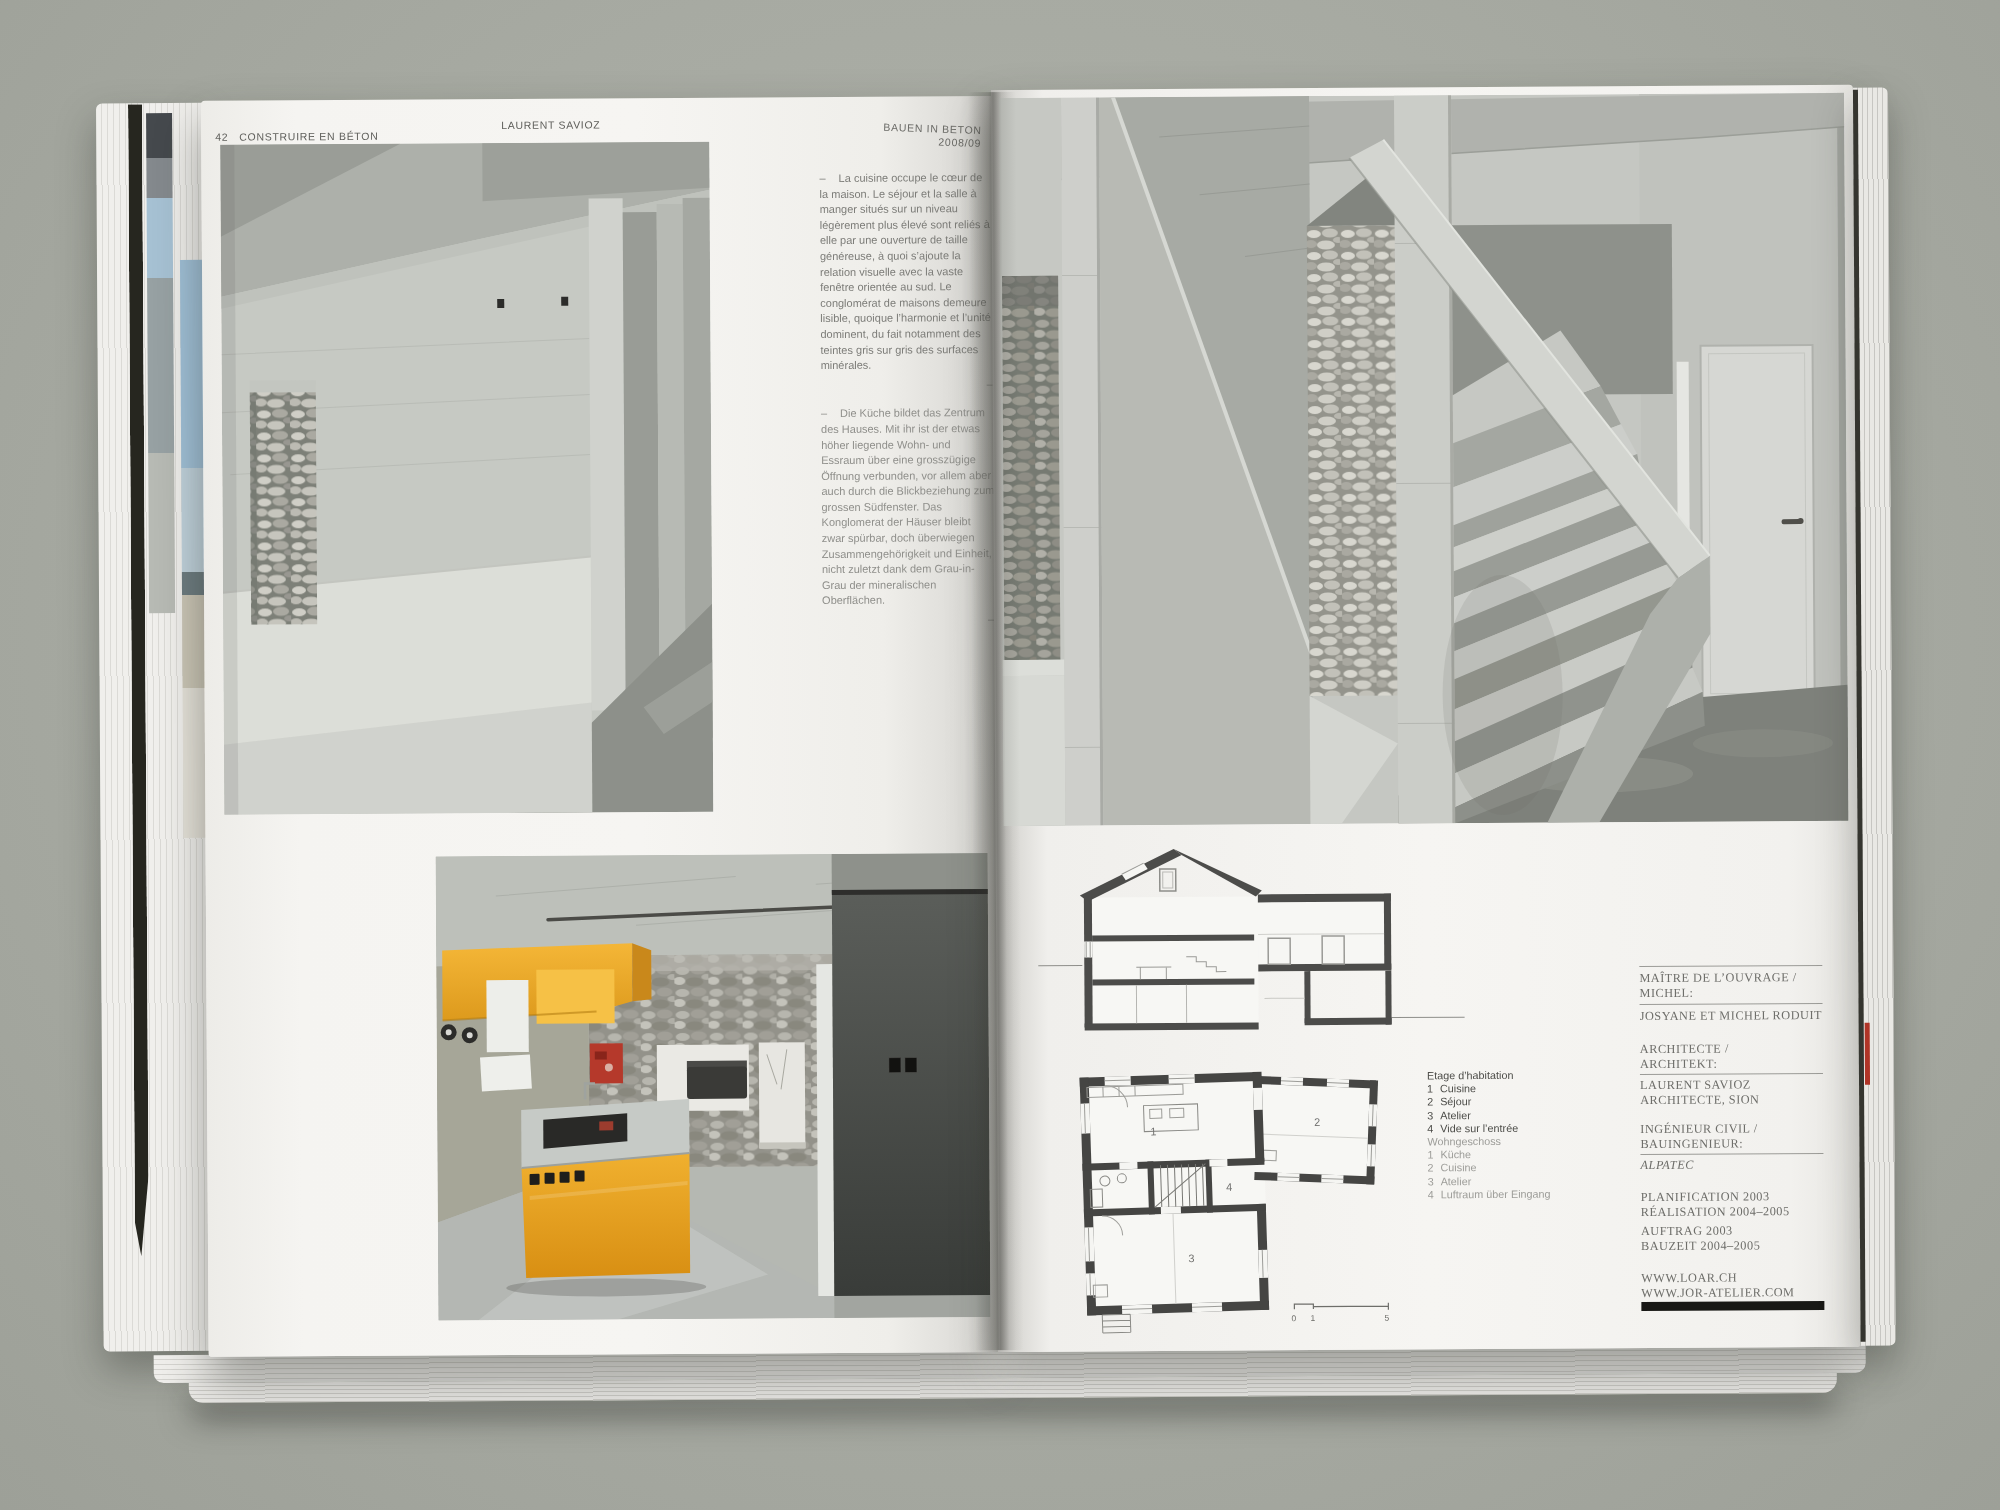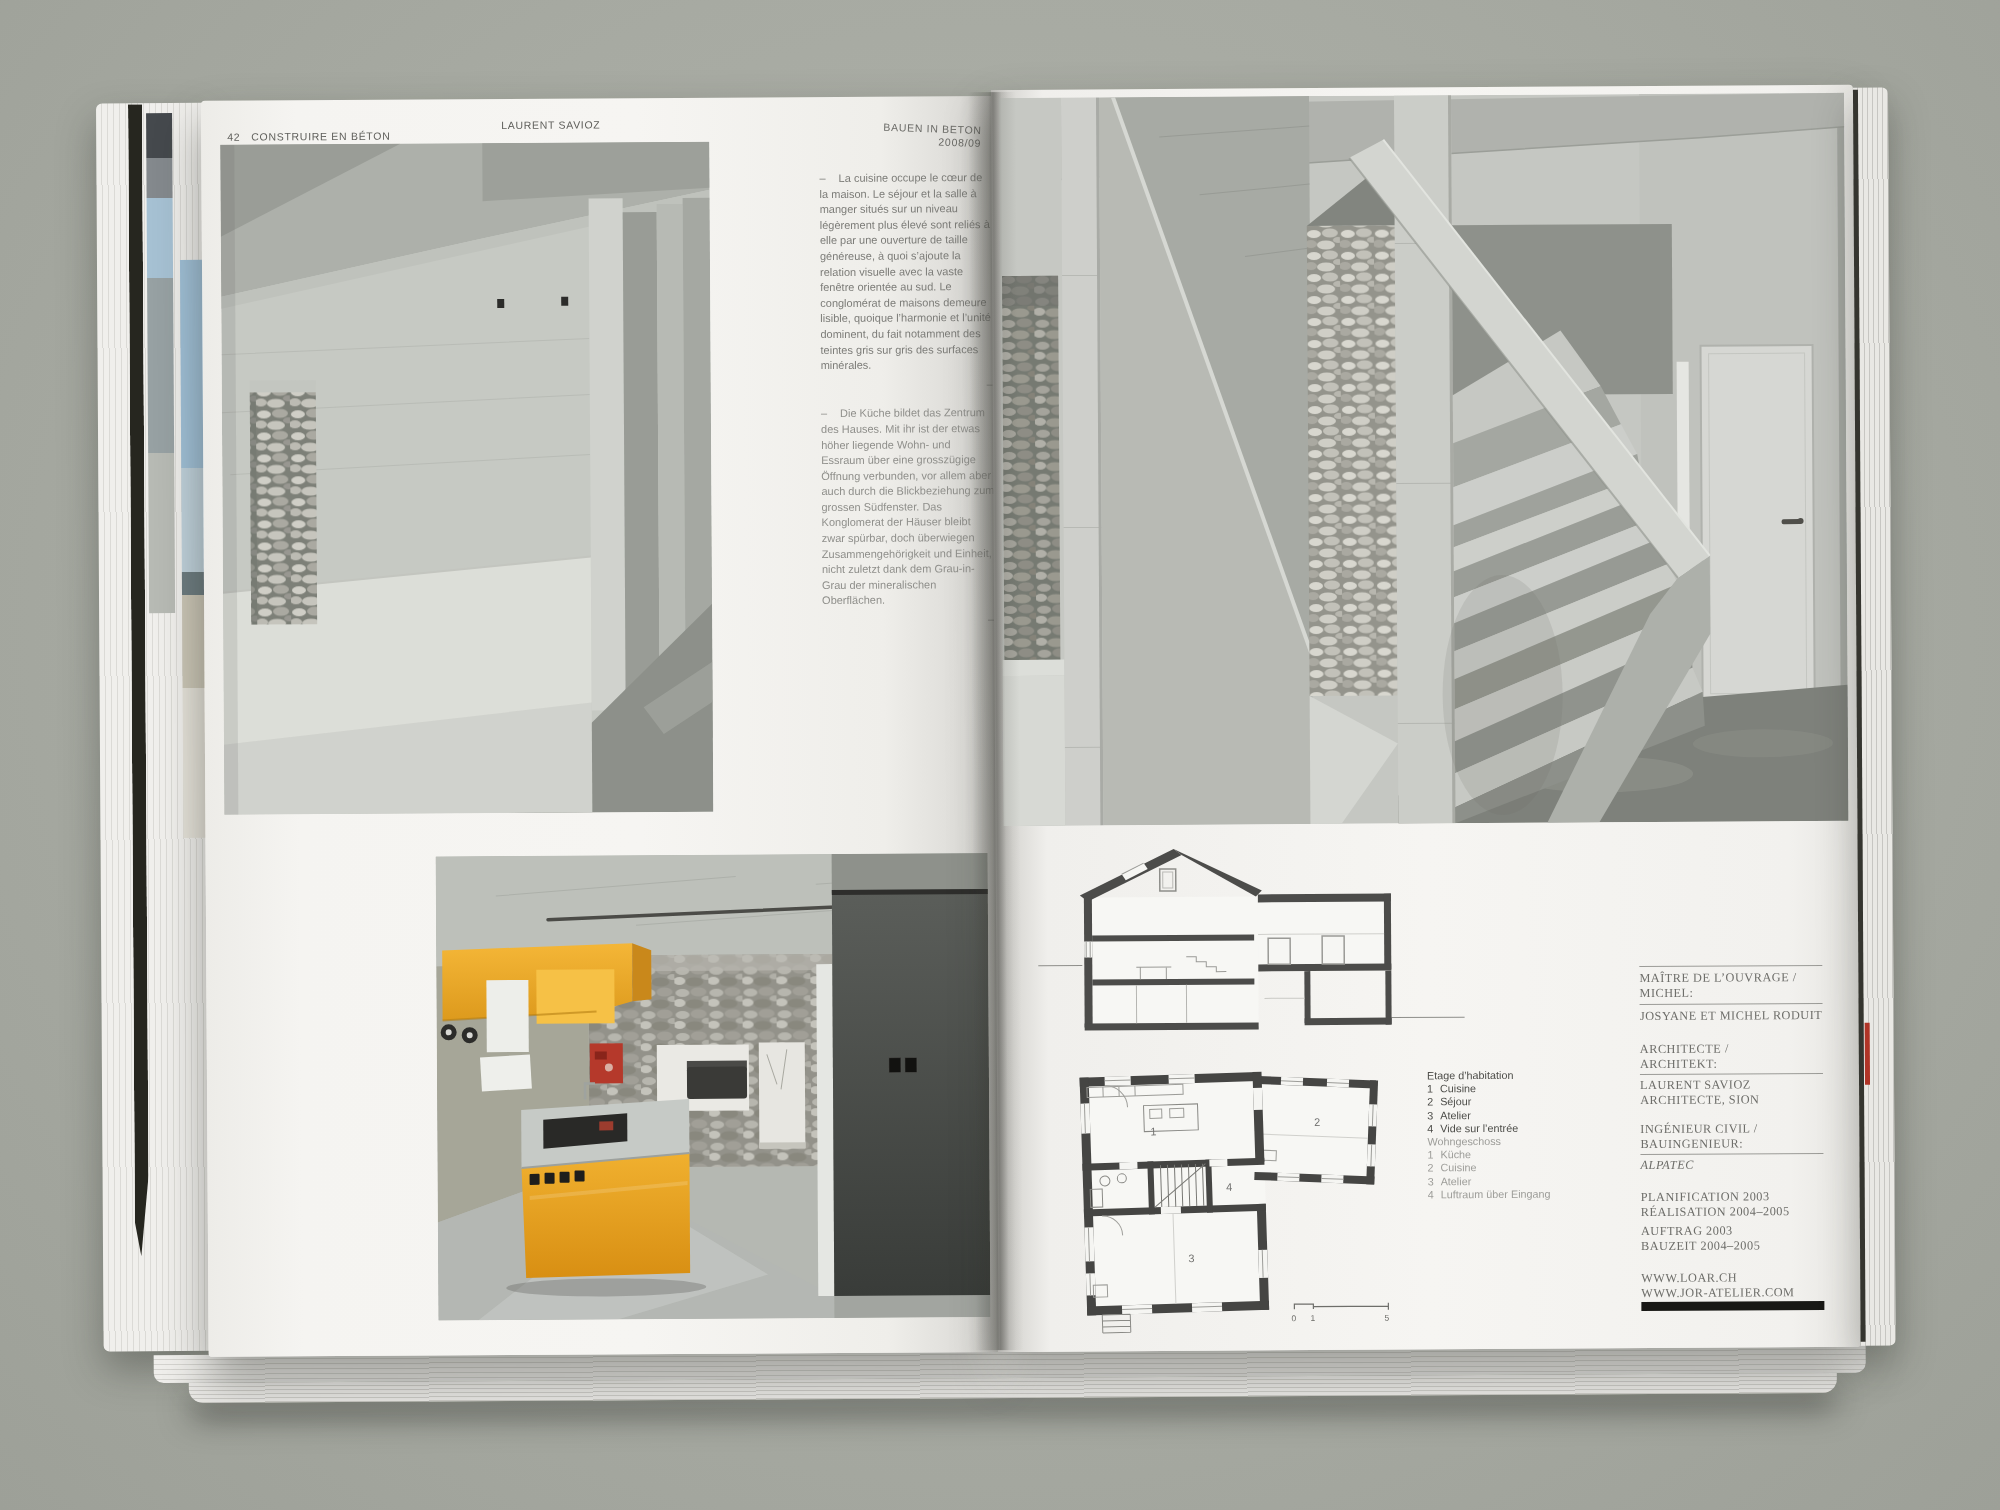--- a/index.html
+++ b/index.html
@@ -26,21 +26,21 @@
   .fe-right-base{position:absolute;left:1857px;top:93px;width:35px;height:1258px;border-radius:0 6px 6px 0;
     background:repeating-linear-gradient(to right,#e9e8e4 0 4px,#c7c6c2 4px 5px);box-shadow:0 18px 38px rgba(35,37,32,.35);}
   .fe-right-dark{position:absolute;left:1857px;top:95px;width:5px;height:1252px;background:#35352f;}
   .fe-right-red{position:absolute;left:1863px;top:1028px;width:5px;height:62px;background:#b03427;}
   .bottom-stack-1{position:absolute;left:150px;top:1350px;width:1712px;height:28px;border-radius:0 0 10px 10px;
     background:repeating-linear-gradient(to bottom,#efeeeb 0 4px,#d4d3cf 4px 5px);}
   .bottom-stack-2{position:absolute;left:185px;top:1378px;width:1648px;height:20px;border-radius:0 0 14px 14px;
     background:repeating-linear-gradient(to bottom,#eae9e6 0 3px,#cccbc7 3px 4px);box-shadow:0 16px 30px rgba(30,32,28,.5);}
   
   .hdr{position:absolute;font-size:10.5px;letter-spacing:.7px;line-height:13px;color:#5e5e5a;}
-  .hdr-left{left:26px;top:30px;display:flex;gap:11px;}
+  .hdr-left{left:14px;top:30px;display:flex;gap:11px;}
   .hdr-author{left:300px;top:20px;}
   .hdr-de{right:10px;top:26px;text-align:right;color:#6b6b67;transform:rotate(2.2deg);}
   
   .ph{position:absolute;}
   .ph svg{display:block;width:100%;height:100%;}
   
   .col-text{position:absolute;left:618px;top:74px;width:174px;font-size:11px;line-height:15.6px;color:#7c7c78;}
   .para .dash{margin-right:13px;}
   .end-dash{text-align:right;margin:4px 2px 10px 0;color:#8a8a86;}
   .para-de{color:#8f8f8b;margin-top:13px;}
@@ -408,21 +408,21 @@
           <div class="legend-row"><span class="num">4</span><span>Luftraum über Eingang</span></div>
         </div>
       </div>
 
       <div class="credits">
         <div class="rule" style="top:0;"></div>
         <div class="abs" style="top:5px;">
           <span>MAÎTRE DE L’OUVRAGE /</span><br><span>MICHEL:</span>
         </div>
         <div class="rule" style="top:38px;"></div>
-        <div class="abs" style="top:43px;text-align:center;">JOSYANE ET MICHEL RODUIT</div>
+        <div class="abs" style="top:43px;">JOSYANE ET MICHEL RODUIT</div>
         <div class="abs" style="top:76px;">
           <span>ARCHITECTE /</span><br><span>ARCHITEKT:</span>
         </div>
         <div class="rule" style="top:108px;"></div>
         <div class="abs" style="top:112px;">
           <span>LAURENT SAVIOZ</span><br><span>ARCHITECTE, SION</span>
         </div>
         <div class="abs" style="top:156px;">
           <span>INGÉNIEUR CIVIL /</span><br><span>BAUINGENIEUR:</span>
         </div>

